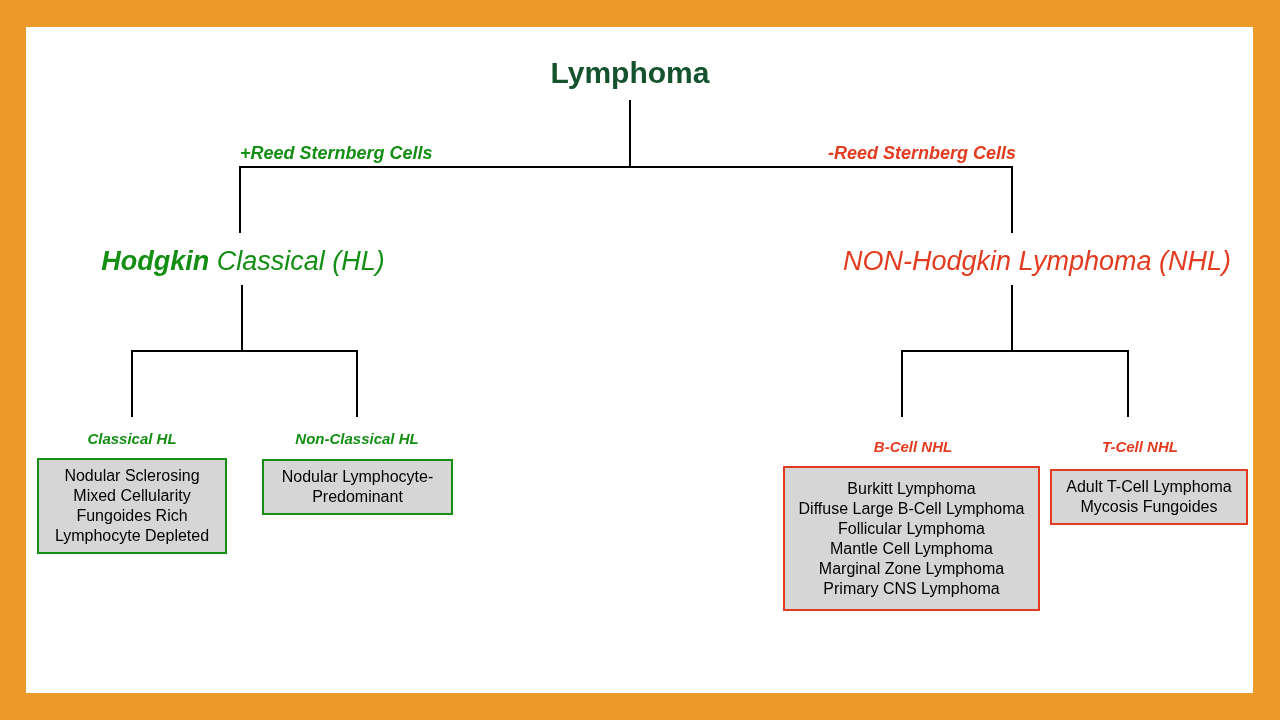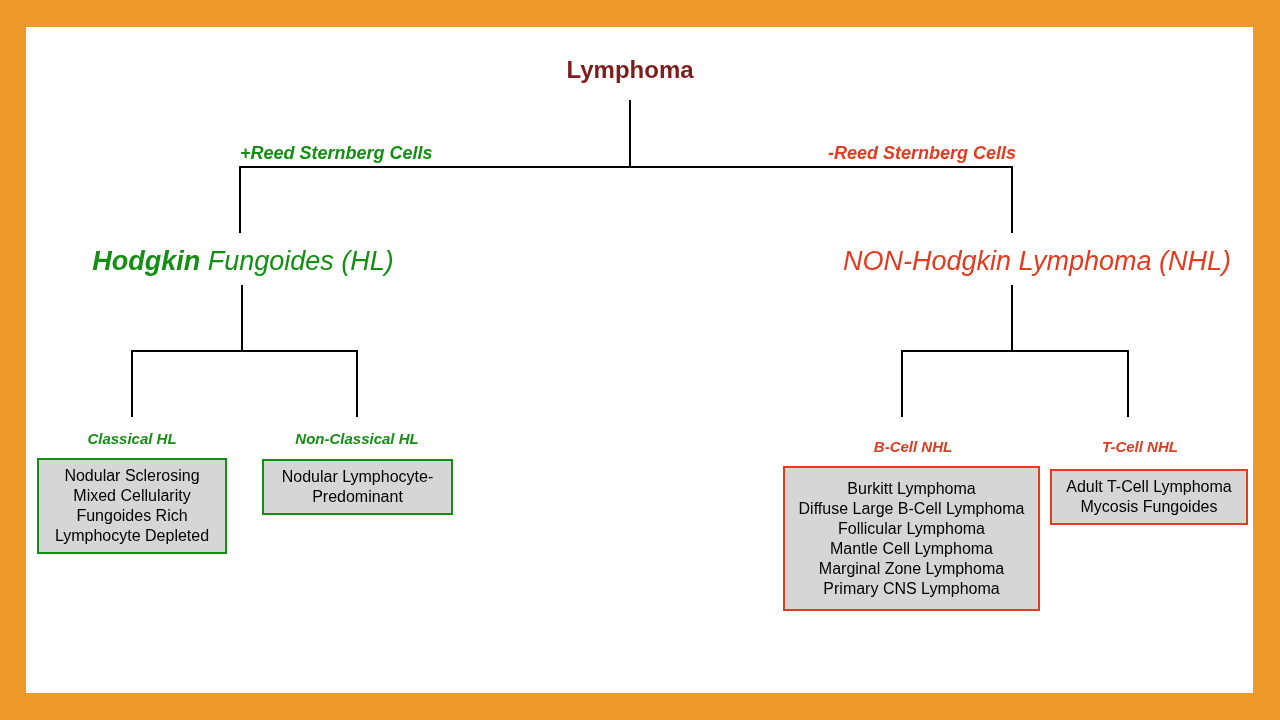--- a/index.html
+++ b/index.html
@@ -14,21 +14,21 @@
   .panel {
     position: absolute;
     left: 26px; top: 27px; width: 1227px; height: 666px;
     background: #ffffff;
   }
   .line { position: absolute; background: #000; }
   .root-title {
     position: absolute;
     left: 630px; top: 56px;
     transform: translateX(-50%);
-    font-size: 24px; font-weight: bold; color: #7f1d1d;
+    font-size: 30px; font-weight: bold; color: #14532d;
     white-space: nowrap;
   }
   .rs-label {
     position: absolute; top: 143px;
     font-size: 18px; font-weight: bold; font-style: italic;
     white-space: nowrap;
   }
   .rs-pos { left: 240px; color: var(--green); }
   .rs-neg { left: 808px; width: 208px; text-align: right; color: var(--red); }
   .big-node {
@@ -74,21 +74,21 @@
   <div class="root-title">Lymphoma</div>
 
   <div class="line" style="left:629px; top:100px; width:2px; height:67px;"></div>
   <div class="line" style="left:239px; top:166px; width:774px; height:2px;"></div>
   <div class="line" style="left:239px; top:166px; width:2px; height:67px;"></div>
   <div class="line" style="left:1011px; top:166px; width:2px; height:67px;"></div>
 
   <div class="rs-label rs-pos">+Reed Sternberg Cells</div>
   <div class="rs-label rs-neg">-Reed Sternberg Cells</div>
 
-  <div class="big-node node-hl"><span class="bold-part">Hodgkin</span><span> Fungoides (HL)</span></div>
+  <div class="big-node node-hl"><span class="bold-part">Hodgkin</span><span> Classical (HL)</span></div>
   <div class="big-node node-nhl">NON-Hodgkin Lymphoma (NHL)</div>
 
   <div class="line" style="left:241px; top:285px; width:2px; height:66px;"></div>
   <div class="line" style="left:131px; top:350px; width:227px; height:2px;"></div>
   <div class="line" style="left:131px; top:350px; width:2px; height:67px;"></div>
   <div class="line" style="left:356px; top:350px; width:2px; height:67px;"></div>
 
   <div class="line" style="left:1011px; top:285px; width:2px; height:66px;"></div>
   <div class="line" style="left:901px; top:350px; width:228px; height:2px;"></div>
   <div class="line" style="left:901px; top:350px; width:2px; height:67px;"></div>

